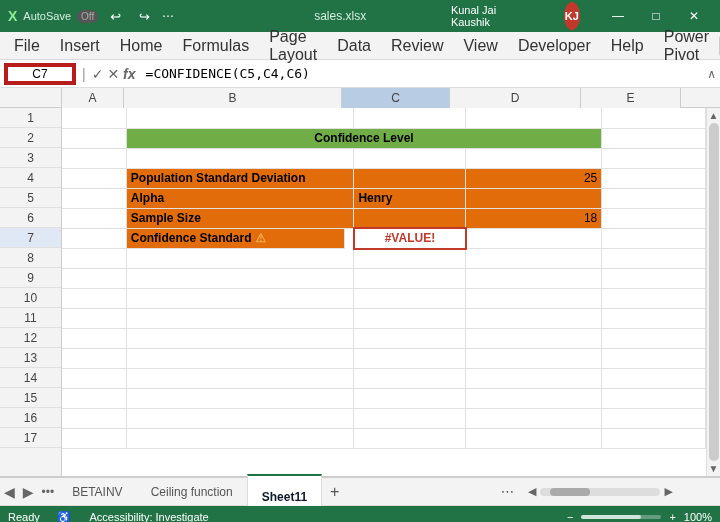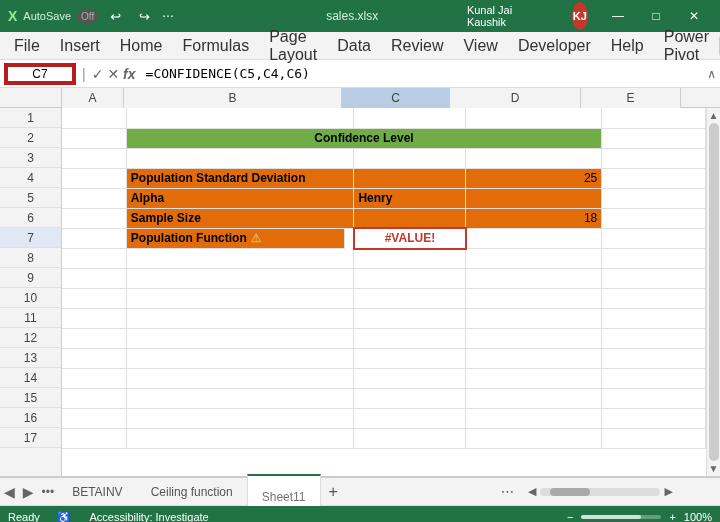--- a/index.html
+++ b/index.html
@@ -9,21 +9,21 @@
     #titlebar {
       background: #217346;
       height: 32px;
       display: flex;
       align-items: center;
       padding: 0 8px;
       color: white;
     }
     #titlebar .left { display: flex; align-items: center; gap: 6px; flex: 1; }
     #titlebar .center { flex: 1; text-align: center; font-size: 12px; color: #d4edda; }
-    #titlebar .right { flex: 1; display: flex; align-items: center; justify-content: flex-end; gap: 12px; }
+    #titlebar .right { flex: 1; display: flex; align-items: center; justify-content: flex-end; gap: 20px; }
     .app-icon { font-size: 14px; color: #90ee90; font-weight: bold; }
     .autosave-label { font-size: 11px; color: #d4edda; }
     .toggle-off { background: #555; border-radius: 10px; padding: 1px 4px; font-size: 10px; color: #aaa; }
     .title-btn { background: none; border: none; color: white; font-size: 13px; cursor: pointer; padding: 2px 6px; }
     .profile-btn { background: #217346; border: none; color: white; width: 28px; height: 28px; border-radius: 50%; background: #c0392b; font-size: 11px; font-weight: bold; cursor: pointer; margin-left: 42px; }
     .window-controls { display: flex; gap: 2px; }
     .win-btn { background: none; border: none; color: white; font-size: 12px; cursor: pointer; width: 36px; height: 32px; display: flex; align-items: center; justify-content: center; }
 
     
     #menubar {
@@ -81,21 +81,21 @@
     .cell-orange-right { background: #e26b0a; text-align: right; color: #000; }
     .cell-selected { border: 2px solid #c0392b !important; }
     .cell-value-error { color: #c0392b; font-weight: bold; text-align: center; }
     .warning-icon { color: #f0ad4e; font-size: 12px; }
 
     
     #bottom-area { border-top: 2px solid #ccc; display: flex; flex-direction: column; }
     #sheet-tabs { display: flex; align-items: center; background: #f3f3f3; height: 28px; border-bottom: 1px solid #ddd; }
     .sheet-nav { background: none; border: none; cursor: pointer; color: #666; padding: 0 4px; font-size: 14px; height: 28px; }
     .sheet-tab { padding: 4px 14px; font-size: 12px; cursor: pointer; height: 43px; display: flex; align-items: center; color: #555; }
-    .sheet-tab.active { background: #fff; border-top: 2px solid #217346; border-left: 1px solid #ddd; border-right: 1px solid #ddd; font-weight: normal; color: #737373; margin-top: 8px; }
+    .sheet-tab.active { background: #fff; border-top: 2px solid #217346; border-left: 1px solid #ddd; border-right: 1px solid #ddd; font-weight: bold; color: #0f172a; margin-top: 8px; }
     .add-sheet { background: none; border: none; cursor: pointer; color: #555; font-size: 16px; padding: 0 8px; }
     .sheet-options { background: none; border: none; cursor: pointer; color: #555; padding: 0 6px; margin-left: auto; }
     
     #statusbar { display: flex; align-items: center; height: 22px; background: #217346; padding: 0 8px; color: white; font-size: 11px; }
     .status-left { display: flex; align-items: center; gap: 18px; }
     .status-right { margin-left: auto; display: flex; align-items: center; gap: 8px; }
   </style>
 </head>
 <body>
 
@@ -232,21 +232,21 @@
           <td class="col-a"></td>
           <td class="col-b cell-orange">Sample Size</td>
           <td class="col-c cell-orange"></td>
           <td class="col-d cell-orange-right">18</td>
           <td class="col-e"></td>
         </tr>
 
         <tr>
           <td class="col-a"></td>
           <td class="col-b cell-orange" style="display:flex; align-items:center; gap:4px;">
-            <span>Population Function</span>
+            <span>Confidence Standard</span>
             <span class="warning-icon">⚠</span>
           </td>
           <td class="col-c cell-selected" style="text-align:center; background:#fff;">
             <span class="cell-value-error">#VALUE!</span>
           </td>
           <td class="col-d"></td>
           <td class="col-e"></td>
         </tr>
 
         <tr>

